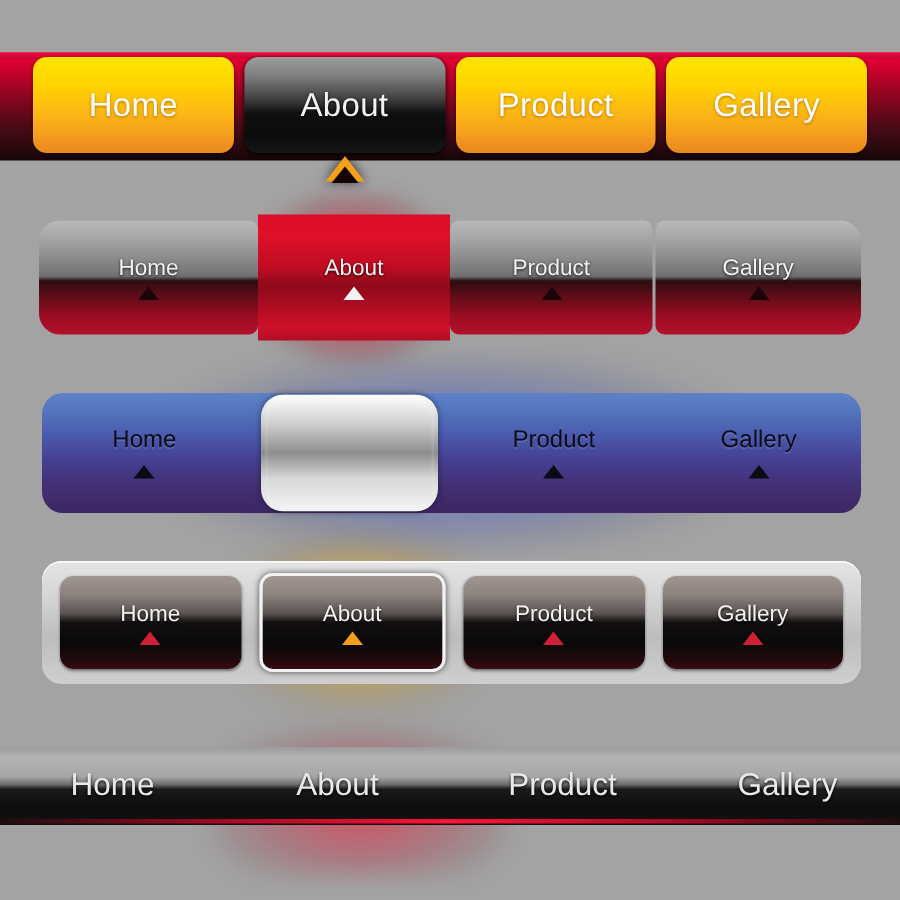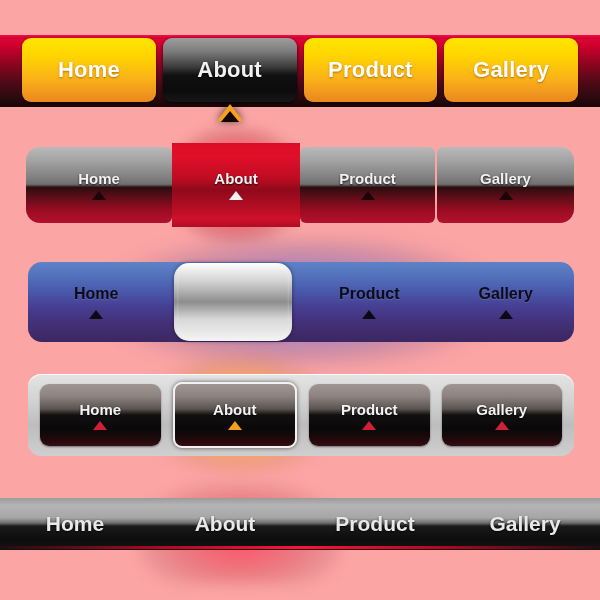--- a/index.html
+++ b/index.html
@@ -11,22 +11,21 @@
     width: 600px;
     height: 600px;
     position: relative;
     overflow: hidden;
     font-family: "Liberation Sans", sans-serif;
     -webkit-font-smoothing: antialiased;
   }
   .stage {
     position: absolute;
     inset: 0;
-    background: #fca5a5;
-    font-weight: bold;
+    background: #a3a3a3;
   }
 
   
   #bar1 {
     position: absolute;
     left: 0; top: 35px;
     width: 600px; height: 72px;
   }
   #bar1 .redstrip {
     position: absolute;

